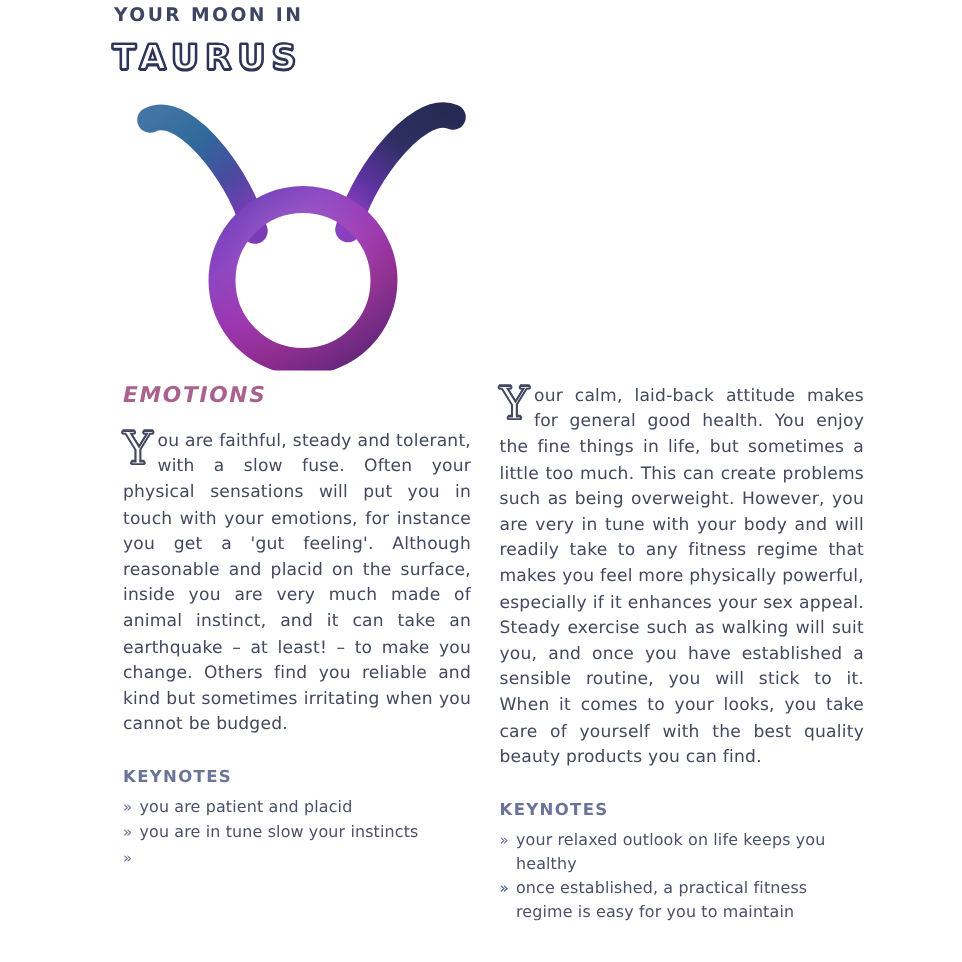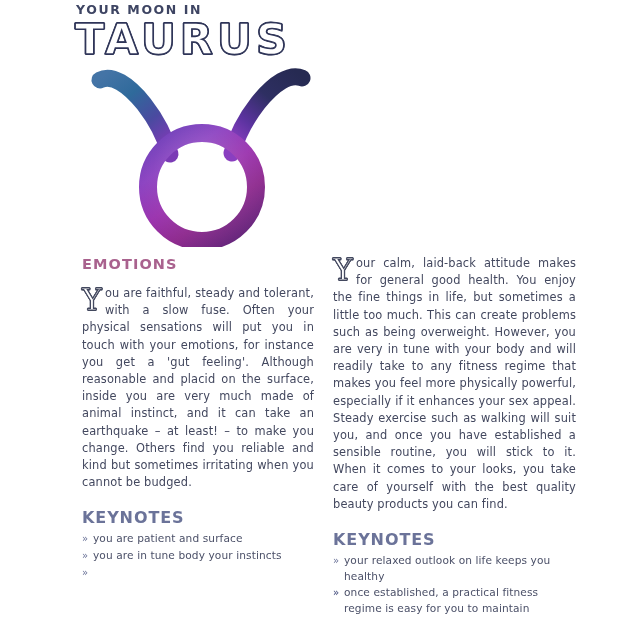--- a/index.html
+++ b/index.html
@@ -35,21 +35,21 @@
     font-size: 12.5px;
     letter-spacing: 1.6px;
     font-weight: 700;
     color: #3e4563;
     margin: 2px 0 0 0;
     line-height: 16px;
     white-space: nowrap;
   }
   .big-title {
     font-family: "DejaVu Sans", sans-serif;
-    font-size: 43px;
+    font-size: 23px;
     font-weight: 700;
     letter-spacing: 4px;
     line-height: 38px;
     margin: 2px 0 0 -1px;
     color: #ffffff;
     -webkit-text-stroke: 1.4px #2f3558;
     text-shadow:
       -1px 0 0 #2f3558, 1px 0 0 #2f3558,
       0 -1px 0 #2f3558, 0 1px 0 #2f3558;
     white-space: nowrap;
@@ -87,20 +87,21 @@
 
   .sec-title {
     font-family: "DejaVu Sans", sans-serif;
     font-size: 14.5px;
     font-weight: 700;
     letter-spacing: 1.1px;
     color: #a9628e;
     margin: 0 0 12px 0;
     line-height: 18px;
     white-space: nowrap;
+    font-style: italic;
   }
 
   .body-text {
     font-family: "DejaVu Sans", sans-serif;
     font-size: 11.4px;
     line-height: 17.2px;
     color: #43485f;
     text-align: justify;
     margin: 0;
     letter-spacing: 0.15px;
@@ -118,21 +119,21 @@
     text-shadow:
       -0.8px 0 0 #43485f, 0.8px 0 0 #43485f,
       0 -0.8px 0 #43485f, 0 0.8px 0 #43485f;
   }
   @supports not (-webkit-text-stroke: 1px #000) {
     .body-text .dropcap { color: #43485f; }
   }
 
   .keynotes-title {
     font-family: "DejaVu Sans", sans-serif;
-    font-size: 16px;
+    font-size: 11px;
     font-weight: 700;
     letter-spacing: 0.9px;
     color: #6b7399;
     margin: 18px 0 5px 0;
     line-height: 17px;
     white-space: nowrap;
   }
   .keynote-list {
     list-style: none;
     margin: 0;
@@ -214,25 +215,25 @@
 
       <p class="body-text">
         <span class="dropcap">Y</span><span>ou are faithful, steady and tolerant, with a slow fuse. Often your physical sensations will put you in touch with your emotions, for instance you get a 'gut feeling'. Although reasonable and placid on the surface, inside you are very much made of animal instinct, and it can take an earthquake – at least! – to make you change. Others find you reliable and kind but sometimes irritating when you cannot be budged.</span>
       </p>
 
       <div class="keynotes-title">KEYNOTES</div>
 
       <ul class="keynote-list">
         <li>
           <span class="bullet">»</span>
-          <span>you are patient and surface</span>
-        </li>
-        <li>
-          <span class="bullet">»</span>
-          <span>you are in tune body your instincts</span>
+          <span>you are patient and placid</span>
+        </li>
+        <li>
+          <span class="bullet">»</span>
+          <span>you are in tune slow your instincts</span>
         </li>
         <li>
           <span class="bullet">»</span>
         </li>
       </ul>
     </div>
 
     <div class="col col-right">
 
       <p class="body-text">

